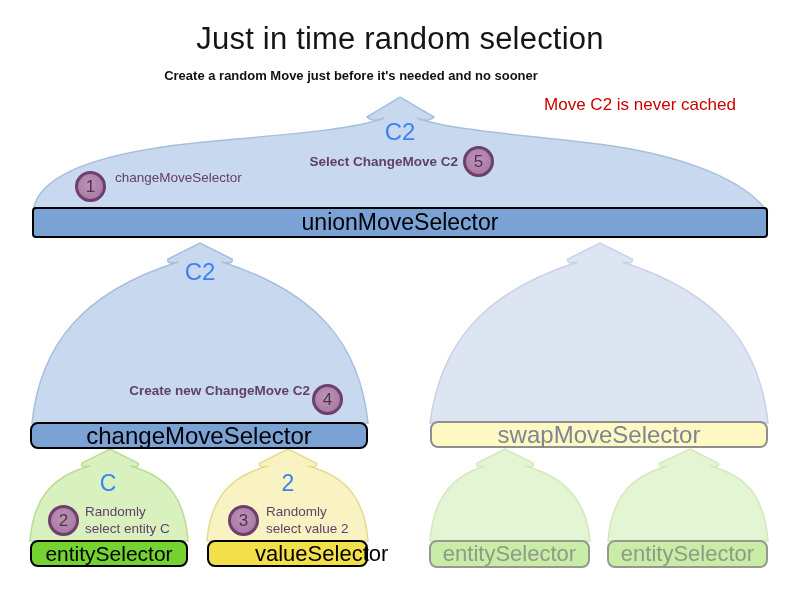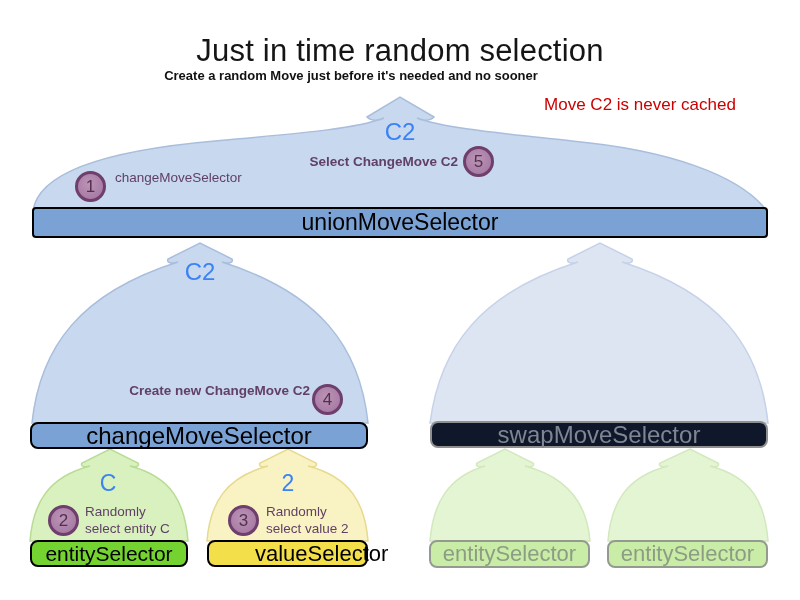--- a/index.html
+++ b/index.html
@@ -2,21 +2,21 @@
 <html><head>
 <meta charset="utf-8">
 <style>
   html,body{margin:0;padding:0;background:#fff;}
   .stage{
     position:relative;width:800px;height:600px;background:#ffffff;
     font-family:"Liberation Sans",sans-serif;overflow:hidden;
   }
   .abs{position:absolute;}
   .title{
-    left:0;top:33px;width:800px;text-align:center;
+    left:0;top:21px;width:800px;text-align:center;
     font-size:31px;color:#151515;letter-spacing:.2px;
   }
   .subtitle{
     left:0;top:68px;width:702px;text-align:center;
     font-size:13px;font-weight:bold;color:#111;
   }
   .rednote{
     left:520px;top:95px;width:240px;text-align:center;
     font-size:17px;color:#cc0000;
   }
@@ -24,21 +24,21 @@
   .bar{
     box-sizing:border-box;text-align:center;color:#000;
     background:#7ba2d4;border:2px solid #000;border-radius:8px;
     white-space:nowrap;overflow:visible;
   }
   .bar.union{left:32px;top:207px;width:736px;height:31px;border-radius:4px;
     font-size:23px;line-height:27px;}
   .bar.change{left:30px;top:422px;width:338px;height:27px;
     font-size:24px;line-height:23px;}
   .bar.swap{left:430px;top:421px;width:338px;height:27px;
-    background:#0f172a;border-color:#8f8f8f;color:#7e8693;
+    background:#fef9c3;border-color:#8f8f8f;color:#7e8693;
     font-size:24px;line-height:23px;}
   .bar.entity{left:30px;top:540px;width:158px;height:27px;
     background:#74d330;font-size:21px;line-height:23px;}
   .bar.value{left:207px;top:540px;width:161px;height:27px;
     background:#f3df49;font-size:22px;line-height:23px;padding-left:46px;}
   .bar.fadedent1{left:429px;top:540px;width:161px;height:28px;
     background:#c9eda6;border-color:#949a90;color:#8d9c85;
     font-size:22px;line-height:24px;}
   .bar.fadedent2{left:607px;top:540px;width:161px;height:28px;
     background:#c9eda6;border-color:#949a90;color:#8d9c85;

